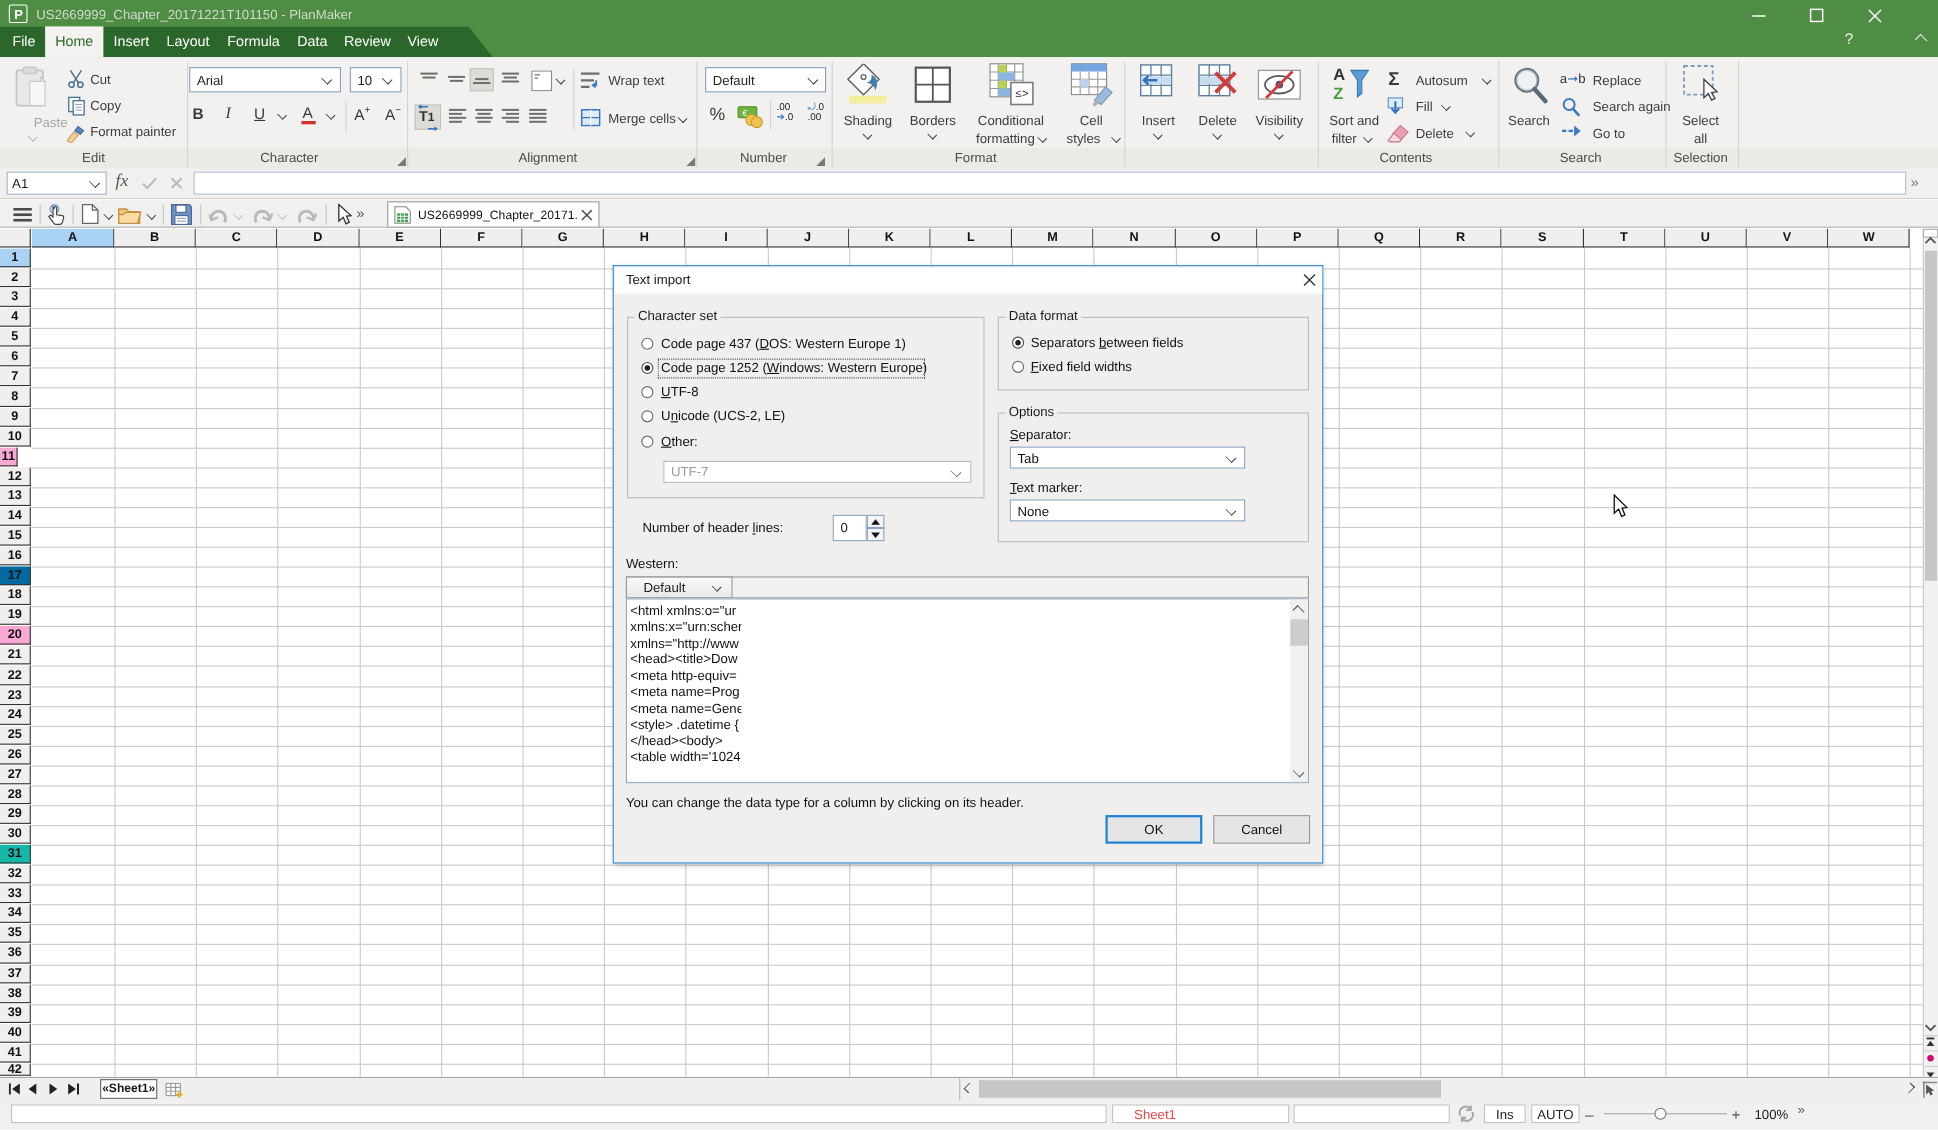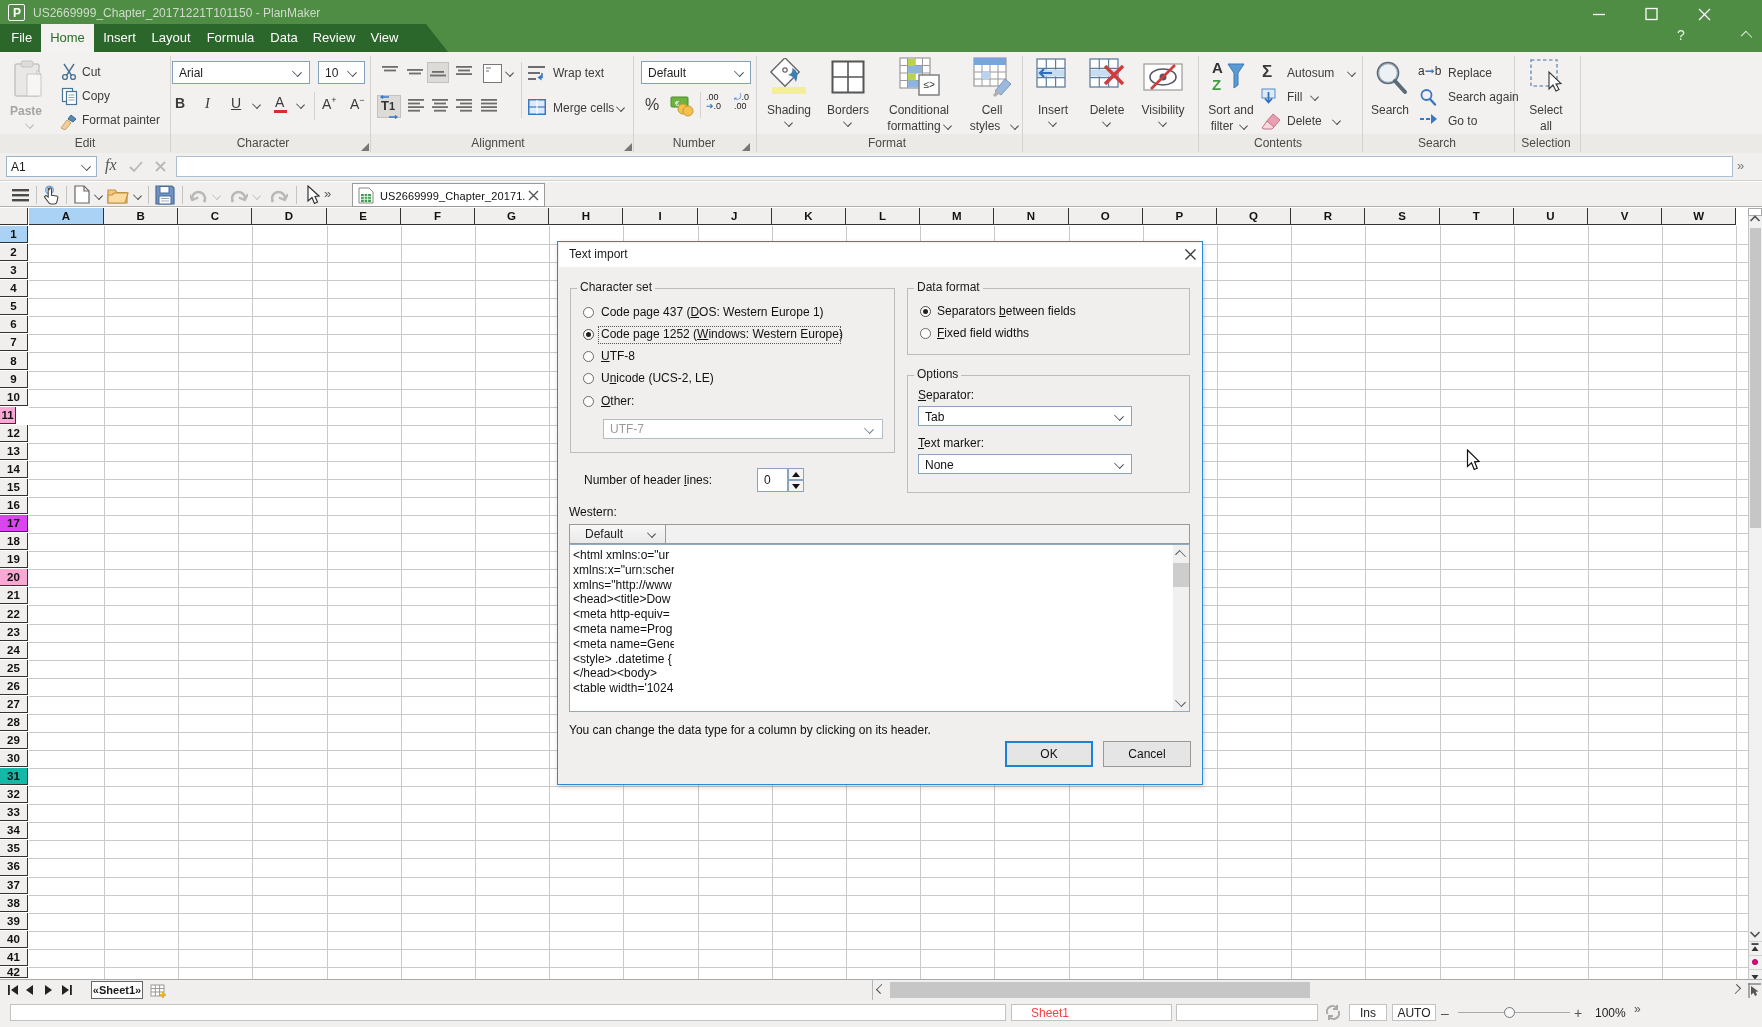--- a/index.html
+++ b/index.html
@@ -60,21 +60,21 @@
 <div class="glabel" style="left:1377px;width:120px;">Search</div>
 <div class="glabel" style="left:1486px;width:120px;">Selection</div>
 <div class="launch" style="left:361px;"></div>
 <div class="launch" style="left:624px;"></div>
 <div class="launch" style="left:742px;"></div>
 <svg class="ab" style="left:11px;top:60px;" width="38" height="42" viewBox="0 0 38 42">
 <rect x="4" y="4" width="24" height="32" rx="2" fill="#e9e8e6" stroke="#c4c3c1" stroke-width="1.5"></rect>
 <rect x="10" y="1" width="12" height="6" rx="2" fill="#dddcda" stroke="#c4c3c1"></rect>
 <path d="M16 14 h14 v22 h-14 z M30 14 l-4 -4 v4 z" fill="#f6f6f5" stroke="#c8c7c5"></path>
   </svg>
-<div class="ab lbl" style="left:8px;top:104px;width:36px;text-align:center;color:#a5a4a2;font-weight:bold;">Paste</div>
+<div class="ab lbl" style="left:28px;top:104px;width:36px;text-align:center;color:#a5a4a2;">Paste</div>
 <div class="ab" style="left:26px;top:121px;width:7px;height:7px;border-right:1.6px solid #b5b4b2;border-bottom:1.6px solid #b5b4b2;transform:rotate(45deg) scale(1,.8);"></div>
 <svg class="ab" style="left:61px;top:63px;" width="18" height="18" viewBox="0 0 18 18">
     <g stroke="#4a7396" stroke-width="1.4" fill="none">
 <circle cx="4" cy="14" r="2.4"></circle>
       <circle cx="12" cy="14" r="2.4"></circle>
       <path d="M5.5 12.5 L13 1 M10.5 12.5 L3 1"></path>
     </g>
   </svg>
 <div class="ab lbl" style="left:82px;top:65px;">Cut</div>
 <svg class="ab" style="left:61px;top:87px;" width="18" height="19" viewBox="0 0 18 19">
@@ -435,21 +435,21 @@
 <div class="ab ctr" style="left:0;top:334.42px;width:28px;height:17.07px;background:#f0efed;border-right:1.6px solid #333;border-bottom:1px solid #333;font-size:11.5px;font-weight:bold;color:#111;">7</div>
 <div class="ab ctr" style="left:0;top:352.49px;width:28px;height:17.07px;background:#f0efed;border-right:1.6px solid #333;border-bottom:1px solid #333;font-size:11.5px;font-weight:bold;color:#111;">8</div>
 <div class="ab ctr" style="left:0;top:370.56px;width:28px;height:17.07px;background:#f0efed;border-right:1.6px solid #333;border-bottom:1px solid #333;font-size:11.5px;font-weight:bold;color:#111;">9</div>
 <div class="ab ctr" style="left:0;top:388.63px;width:28px;height:17.07px;background:#f0efed;border-right:1.6px solid #333;border-bottom:1px solid #333;font-size:11.5px;font-weight:bold;color:#111;">10</div>
 <div class="ab ctr" style="left:0;top:406.70px;width:16px;height:17.07px;background:#f9a8d4;border-right:1.6px solid #333;border-bottom:1px solid #333;font-size:11.5px;font-weight:bold;color:#111;">11</div>
 <div class="ab ctr" style="left:0;top:424.77px;width:28px;height:17.07px;background:#f0efed;border-right:1.6px solid #333;border-bottom:1px solid #333;font-size:11.5px;font-weight:bold;color:#111;">12</div>
 <div class="ab ctr" style="left:0;top:442.84px;width:28px;height:17.07px;background:#f0efed;border-right:1.6px solid #333;border-bottom:1px solid #333;font-size:11.5px;font-weight:bold;color:#111;">13</div>
 <div class="ab ctr" style="left:0;top:460.91px;width:28px;height:17.07px;background:#f0efed;border-right:1.6px solid #333;border-bottom:1px solid #333;font-size:11.5px;font-weight:bold;color:#111;">14</div>
 <div class="ab ctr" style="left:0;top:478.98px;width:28px;height:17.07px;background:#f0efed;border-right:1.6px solid #333;border-bottom:1px solid #333;font-size:11.5px;font-weight:bold;color:#111;">15</div>
 <div class="ab ctr" style="left:0;top:497.05px;width:28px;height:17.07px;background:#f0efed;border-right:1.6px solid #333;border-bottom:1px solid #333;font-size:11.5px;font-weight:bold;color:#111;">16</div>
-<div class="ab ctr" style="left:0;top:515.12px;width:28px;height:17.07px;background:#d946ef;border-right:1.6px solid #333;border-bottom:1px solid #333;font-size:11.5px;font-weight:bold;color:#111;">17</div>
+<div class="ab ctr" style="left:0;top:515.12px;width:28px;height:17.07px;background:#0369a1;border-right:1.6px solid #333;border-bottom:1px solid #333;font-size:11.5px;font-weight:bold;color:#111;">17</div>
 <div class="ab ctr" style="left:0;top:533.19px;width:28px;height:17.07px;background:#f0efed;border-right:1.6px solid #333;border-bottom:1px solid #333;font-size:11.5px;font-weight:bold;color:#111;">18</div>
 <div class="ab ctr" style="left:0;top:551.26px;width:28px;height:17.07px;background:#f0efed;border-right:1.6px solid #333;border-bottom:1px solid #333;font-size:11.5px;font-weight:bold;color:#111;">19</div>
 <div class="ab ctr" style="left:0;top:569.33px;width:28px;height:17.07px;background:#f9a8d4;border-right:1.6px solid #333;border-bottom:1px solid #333;font-size:11.5px;font-weight:bold;color:#111;">20</div>
 <div class="ab ctr" style="left:0;top:587.40px;width:28px;height:17.07px;background:#f0efed;border-right:1.6px solid #333;border-bottom:1px solid #333;font-size:11.5px;font-weight:bold;color:#111;">21</div>
 <div class="ab ctr" style="left:0;top:605.47px;width:28px;height:17.07px;background:#f0efed;border-right:1.6px solid #333;border-bottom:1px solid #333;font-size:11.5px;font-weight:bold;color:#111;">22</div>
 <div class="ab ctr" style="left:0;top:623.54px;width:28px;height:17.07px;background:#f0efed;border-right:1.6px solid #333;border-bottom:1px solid #333;font-size:11.5px;font-weight:bold;color:#111;">23</div>
 <div class="ab ctr" style="left:0;top:641.61px;width:28px;height:17.07px;background:#f0efed;border-right:1.6px solid #333;border-bottom:1px solid #333;font-size:11.5px;font-weight:bold;color:#111;">24</div>
 <div class="ab ctr" style="left:0;top:659.68px;width:28px;height:17.07px;background:#f0efed;border-right:1.6px solid #333;border-bottom:1px solid #333;font-size:11.5px;font-weight:bold;color:#111;">25</div>
 <div class="ab ctr" style="left:0;top:677.75px;width:28px;height:17.07px;background:#f0efed;border-right:1.6px solid #333;border-bottom:1px solid #333;font-size:11.5px;font-weight:bold;color:#111;">26</div>
 <div class="ab ctr" style="left:0;top:695.82px;width:28px;height:17.07px;background:#f0efed;border-right:1.6px solid #333;border-bottom:1px solid #333;font-size:11.5px;font-weight:bold;color:#111;">27</div>

